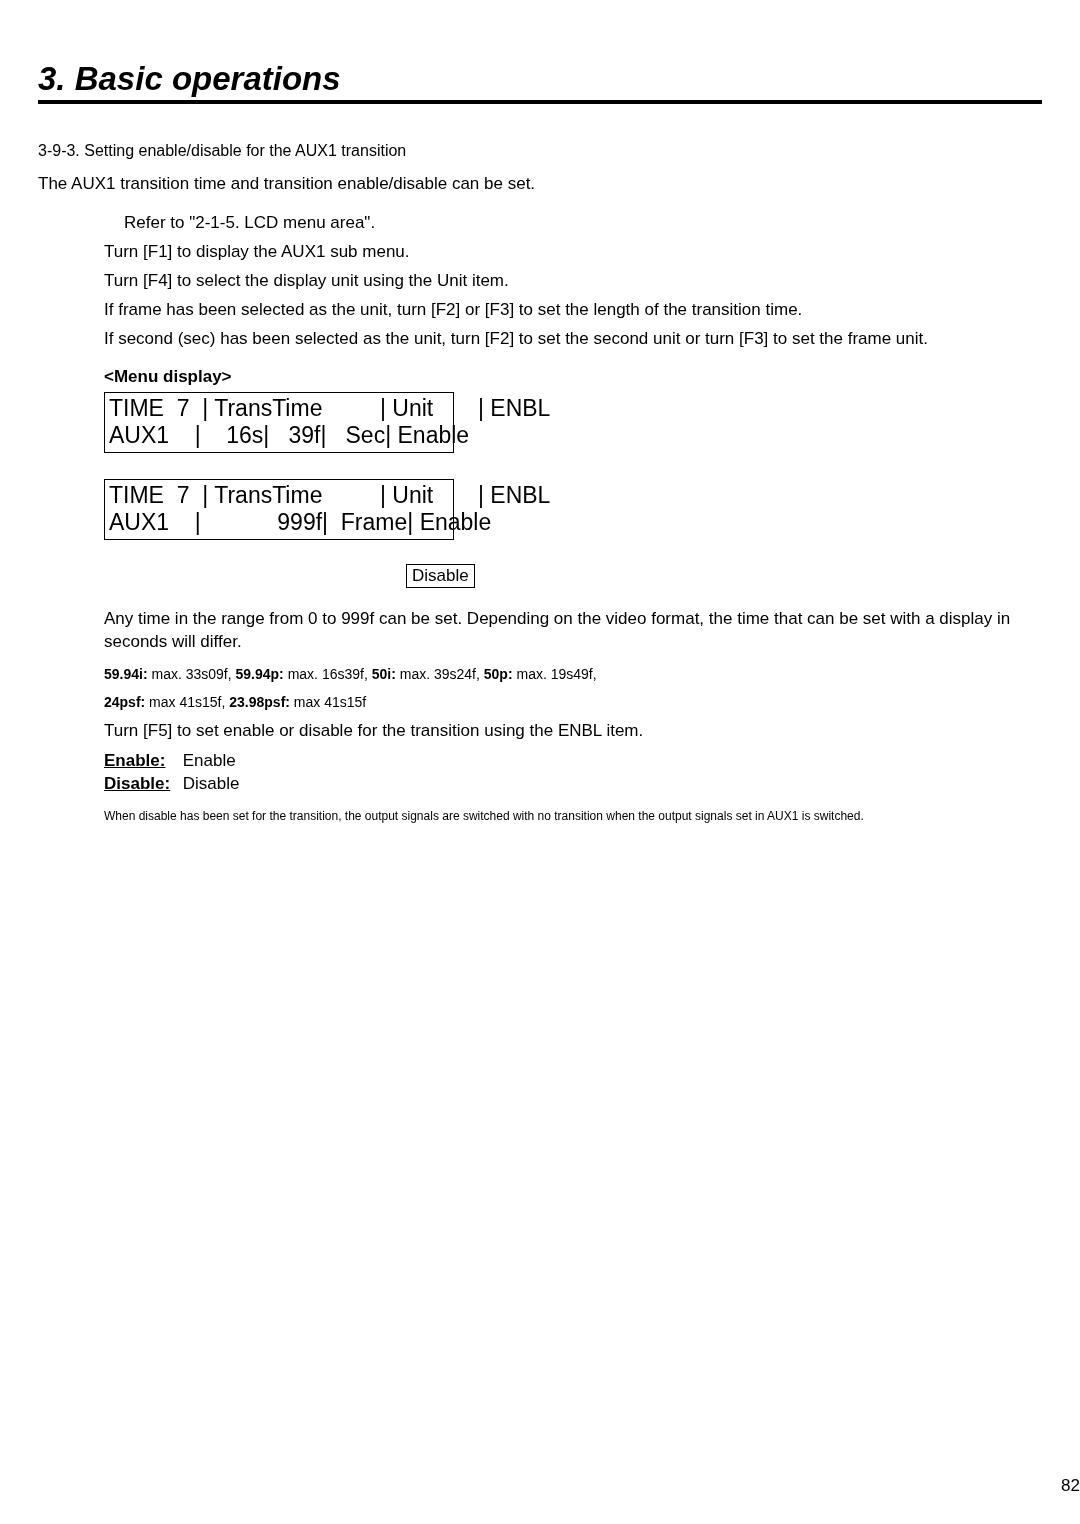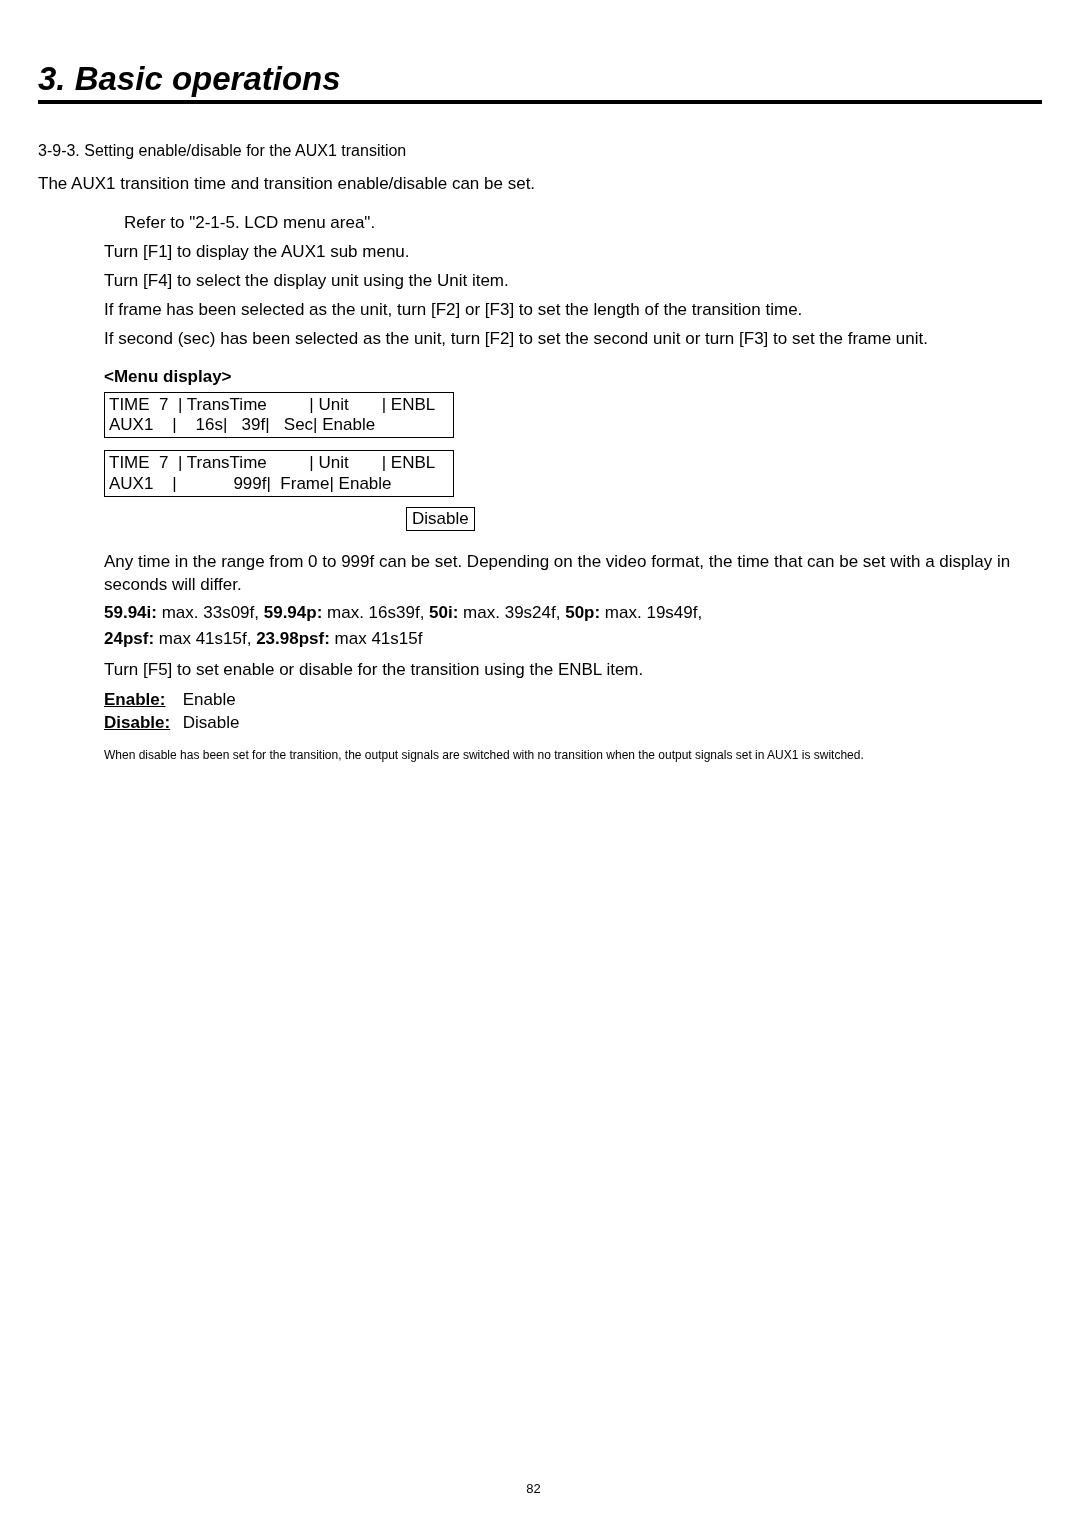--- a/index.html
+++ b/index.html
@@ -52,47 +52,47 @@
       font-size: 17px;
       margin-top: 16px;
       margin-bottom: 5px;
     }
     .menu-boxes {
       margin-left: 66px;
     }
     .menu-box {
       border: 1px solid #000;
       font-family: Arial, Helvetica, sans-serif;
-      font-size: 17px;
+      font-size: 23px;
       padding: 2px 4px;
       display: inline-block;
       width: 350px;
-      margin-bottom: 12px;
+      margin-bottom: 26px;
       line-height: 1.2;
       white-space: pre;
     }
     .disable-box {
       border: 1px solid #000;
       font-size: 17px;
       padding: 1px 5px;
       display: inline-block;
       margin-left: 302px;
       margin-top: -2px;
     }
     .body-p {
       margin-left: 66px;
       font-size: 17px;
       margin-top: 20px;
       line-height: 1.35;
       margin-right: 10px;
     }
     .format-line {
       margin-left: 66px;
-      font-size: 17px;
-      margin-top: 6px;
+      font-size: 14px;
+      margin-top: 12px;
     }
     .format-line .b {
       font-weight: bold;
     }
     .enable-list {
       margin-left: 66px;
       font-size: 17px;
       margin-top: 8px;
     }
     .enable-list .row {
@@ -108,23 +108,23 @@
       margin-left: 66px;
       font-size: 12px;
       margin-top: 14px;
       line-height: 1.35;
       margin-right: 10px;
     }
     .page-num {
       position: absolute;
       bottom: 28px;
       left: 0;
-      right: 13px;
-      text-align: center;
-      font-size: 13px;
+      right: 0;
+      text-align: right;
+      font-size: 17px;
     }
   </style>
 </head>
 <body>
 
 <h1 class="chapter-title">3. Basic operations</h1>
 
 <h2 class="section-title">3-9-3.  Setting enable/disable for the AUX1 transition</h2>
 
 <p class="intro-text">The AUX1 transition time and transition enable/disable can be set.</p>

